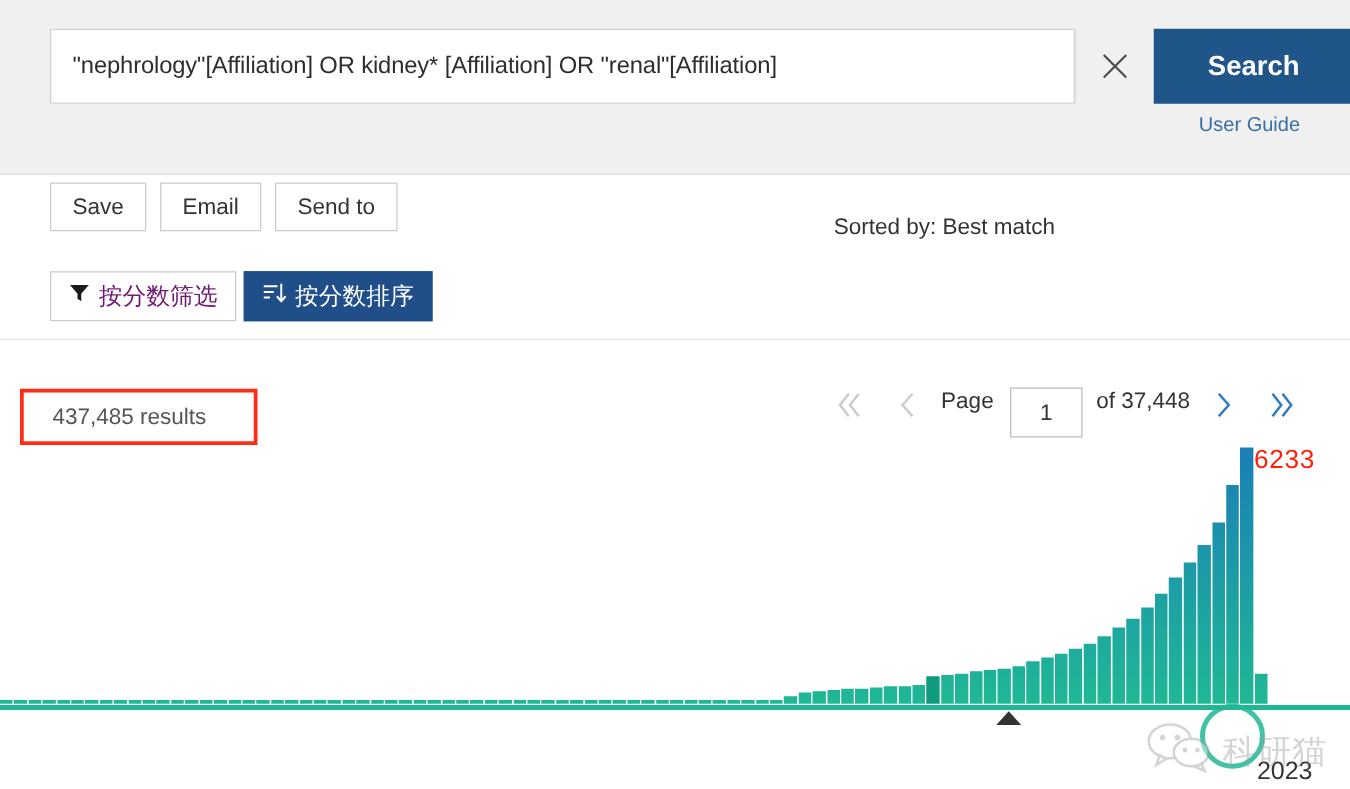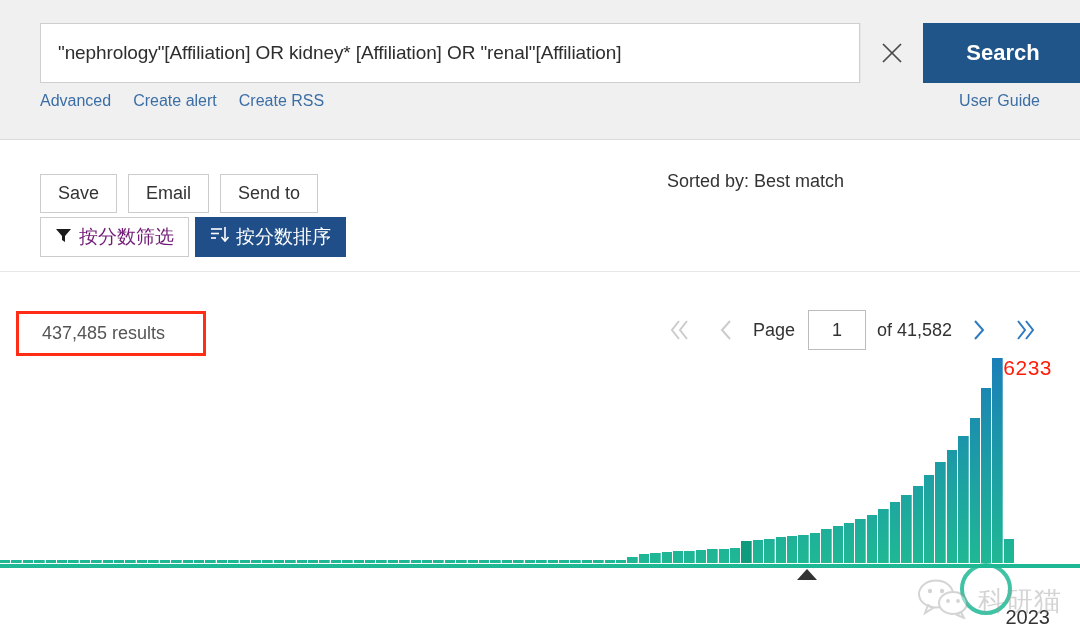--- a/index.html
+++ b/index.html
@@ -97,21 +97,21 @@
     position: absolute;
     left: 0; top: 141px;
     width: 1080px;
     height: 131px;
     background: #ffffff;
     border-bottom: 1px solid #e8e8e8;
     box-sizing: border-box;
   }
   .btn-row-1 {
     position: absolute;
-    left: 40px; top: 33px;
+    left: 40px; top: 5px;
     display: flex;
     gap: 11px;
   }
   .plain-btn {
     background: #ffffff;
     border: 1px solid #cccccc;
     font-size: 18px;
     color: #333333;
     padding: 0 17px;
     height: 39px;
@@ -183,21 +183,21 @@
     display: flex;
     align-items: center;
     padding-left: 23px;
     font-size: 18px;
     color: #555555;
   }
   .pager {
     position: absolute;
     right: 32px; top: 310px;
     display: flex;
-    align-items: center;
+    align-items: flex-start;
     gap: 0px;
     font-size: 18px;
     color: #333333;
   }
   .pg-icon {
     width: 46px;
     display: flex;
     align-items: center;
     justify-content: center;
     cursor: default;
@@ -326,25 +326,20 @@
       <span>
         <svg width="30" height="30" viewBox="0 0 30 30">
           <line x1="6" y1="6" x2="24" y2="24" stroke="#4a4a4a" stroke-width="1.7"></line>
           <line x1="24" y1="6" x2="6" y2="24" stroke="#4a4a4a" stroke-width="1.7"></line>
         </svg>
       </span>
     </div>
     <button class="search-submit">Search</button>
   </div>
 
-  <div class="links-row">
-    <span class="hlink">Advanced</span>
-    <span class="hlink">Create alert</span>
-    <span class="hlink">Create RSS</span>
-  </div>
   <span class="user-guide">User Guide</span>
 </div>
 
 <div class="actions">
   <div class="btn-row-1">
     <button class="plain-btn">Save</button>
     <button class="plain-btn">Email</button>
     <button class="plain-btn">Send to</button>
   </div>
 
@@ -386,21 +381,21 @@
       <polyline points="22,5 15,14 22,23" fill="none" stroke="#cccccc" stroke-width="2"></polyline>
     </svg>
   </span>
   <span class="pg-icon">
     <svg width="24" height="28" viewBox="0 0 24 28">
       <polyline points="16,5 8,14 16,23" fill="none" stroke="#cccccc" stroke-width="2"></polyline>
     </svg>
   </span>
   <span class="pg-label">Page</span>
   <span class="pg-input">1</span>
-  <span class="pg-of">of 41,582</span>
+  <span class="pg-of">of 37,448</span>
   <span class="pg-icon active">
     <svg width="24" height="28" viewBox="0 0 24 28">
       <polyline points="8,5 16,14 8,23" fill="none" stroke="#2f7bbf" stroke-width="2"></polyline>
     </svg>
   </span>
   <span class="pg-icon active">
     <svg width="30" height="28" viewBox="0 0 30 28">
       <polyline points="8,5 15,14 8,23" fill="none" stroke="#2f7bbf" stroke-width="2"></polyline>
       <polyline points="16,5 23,14 16,23" fill="none" stroke="#2f7bbf" stroke-width="2"></polyline>
     </svg>

